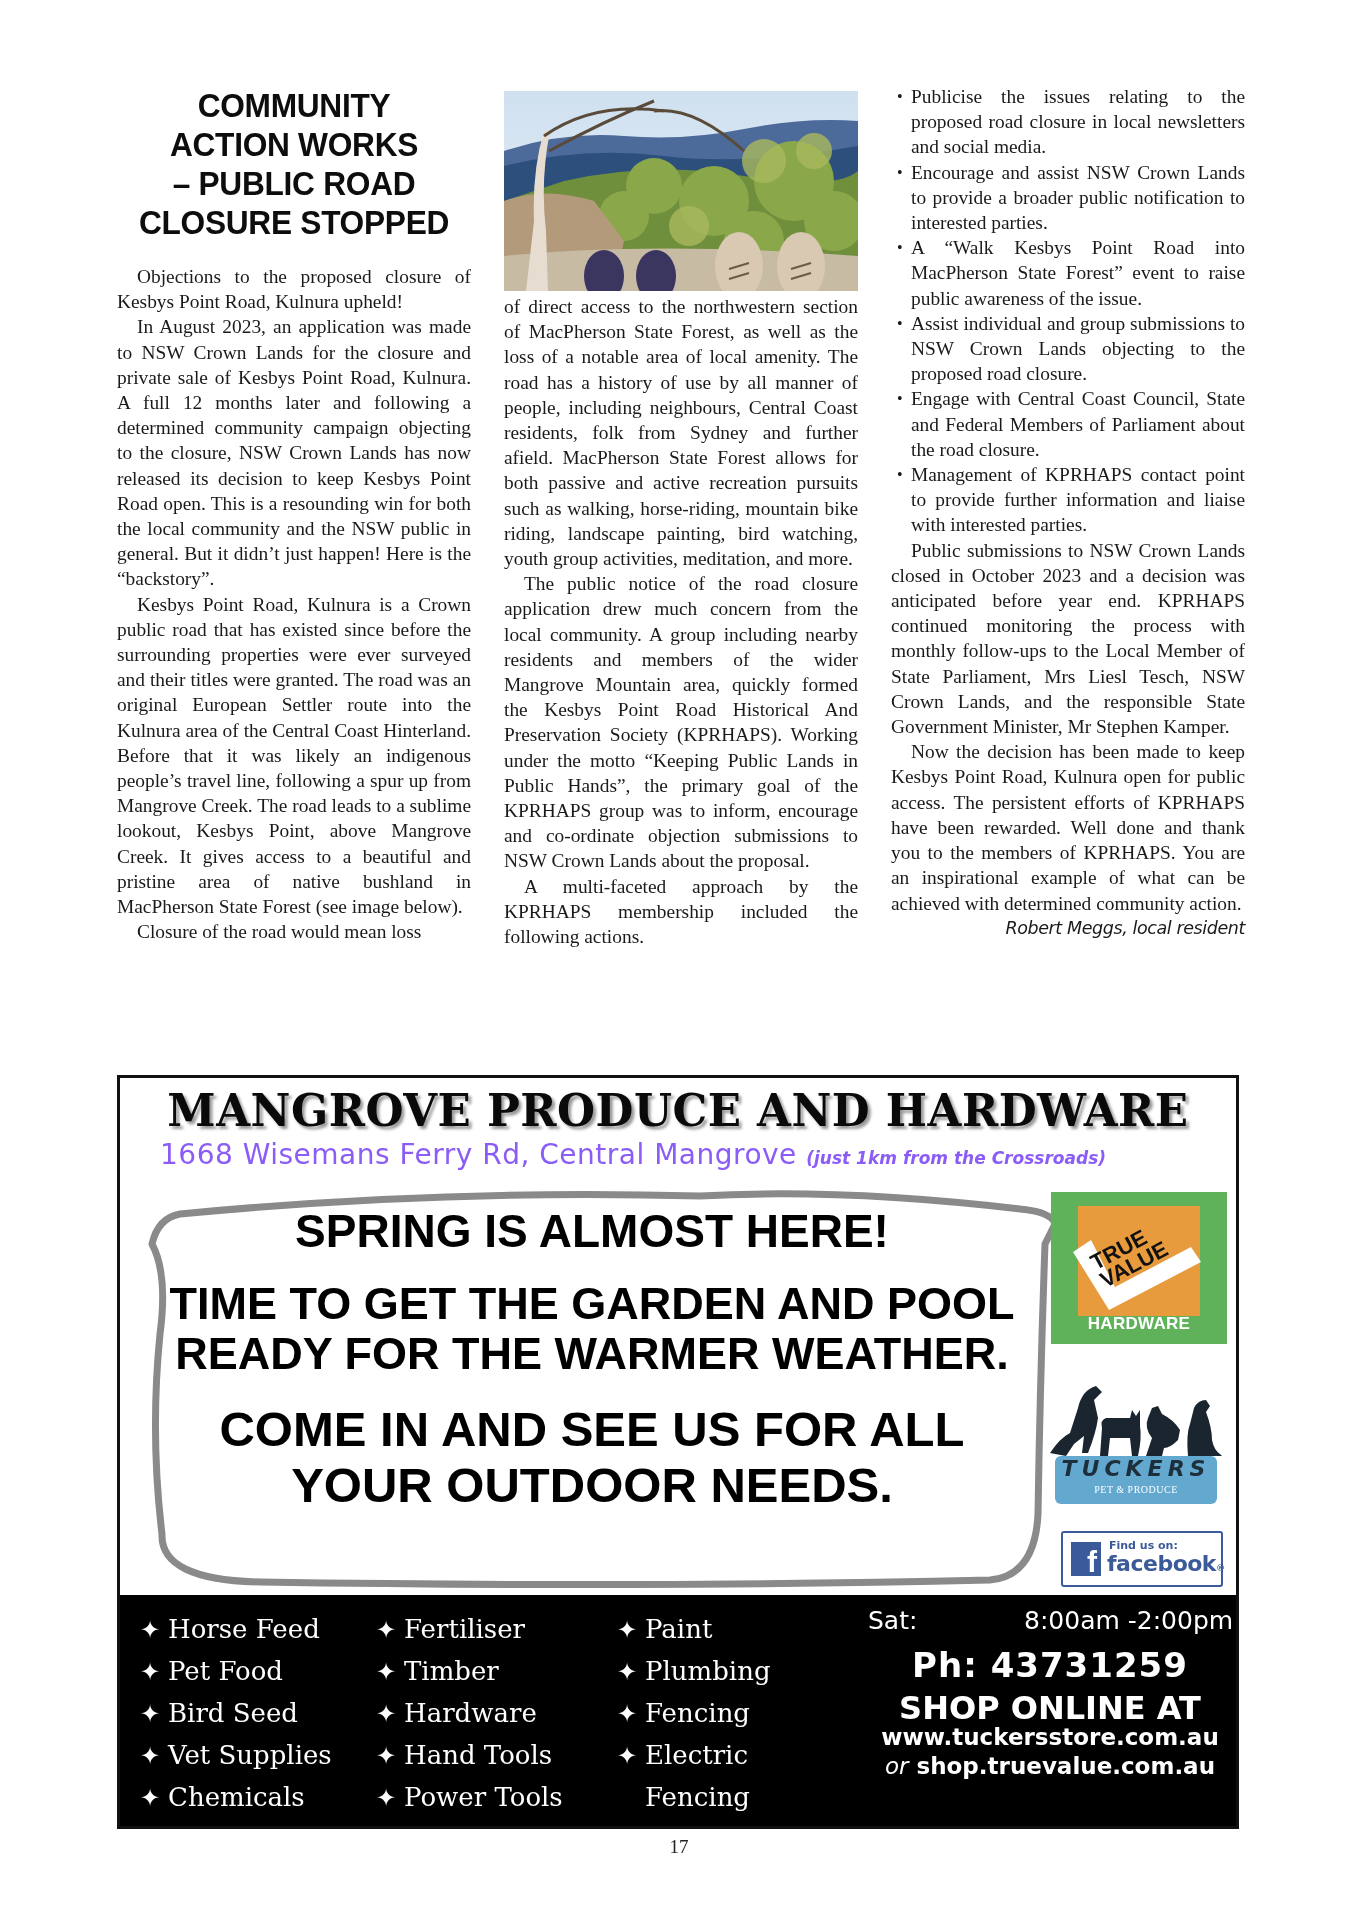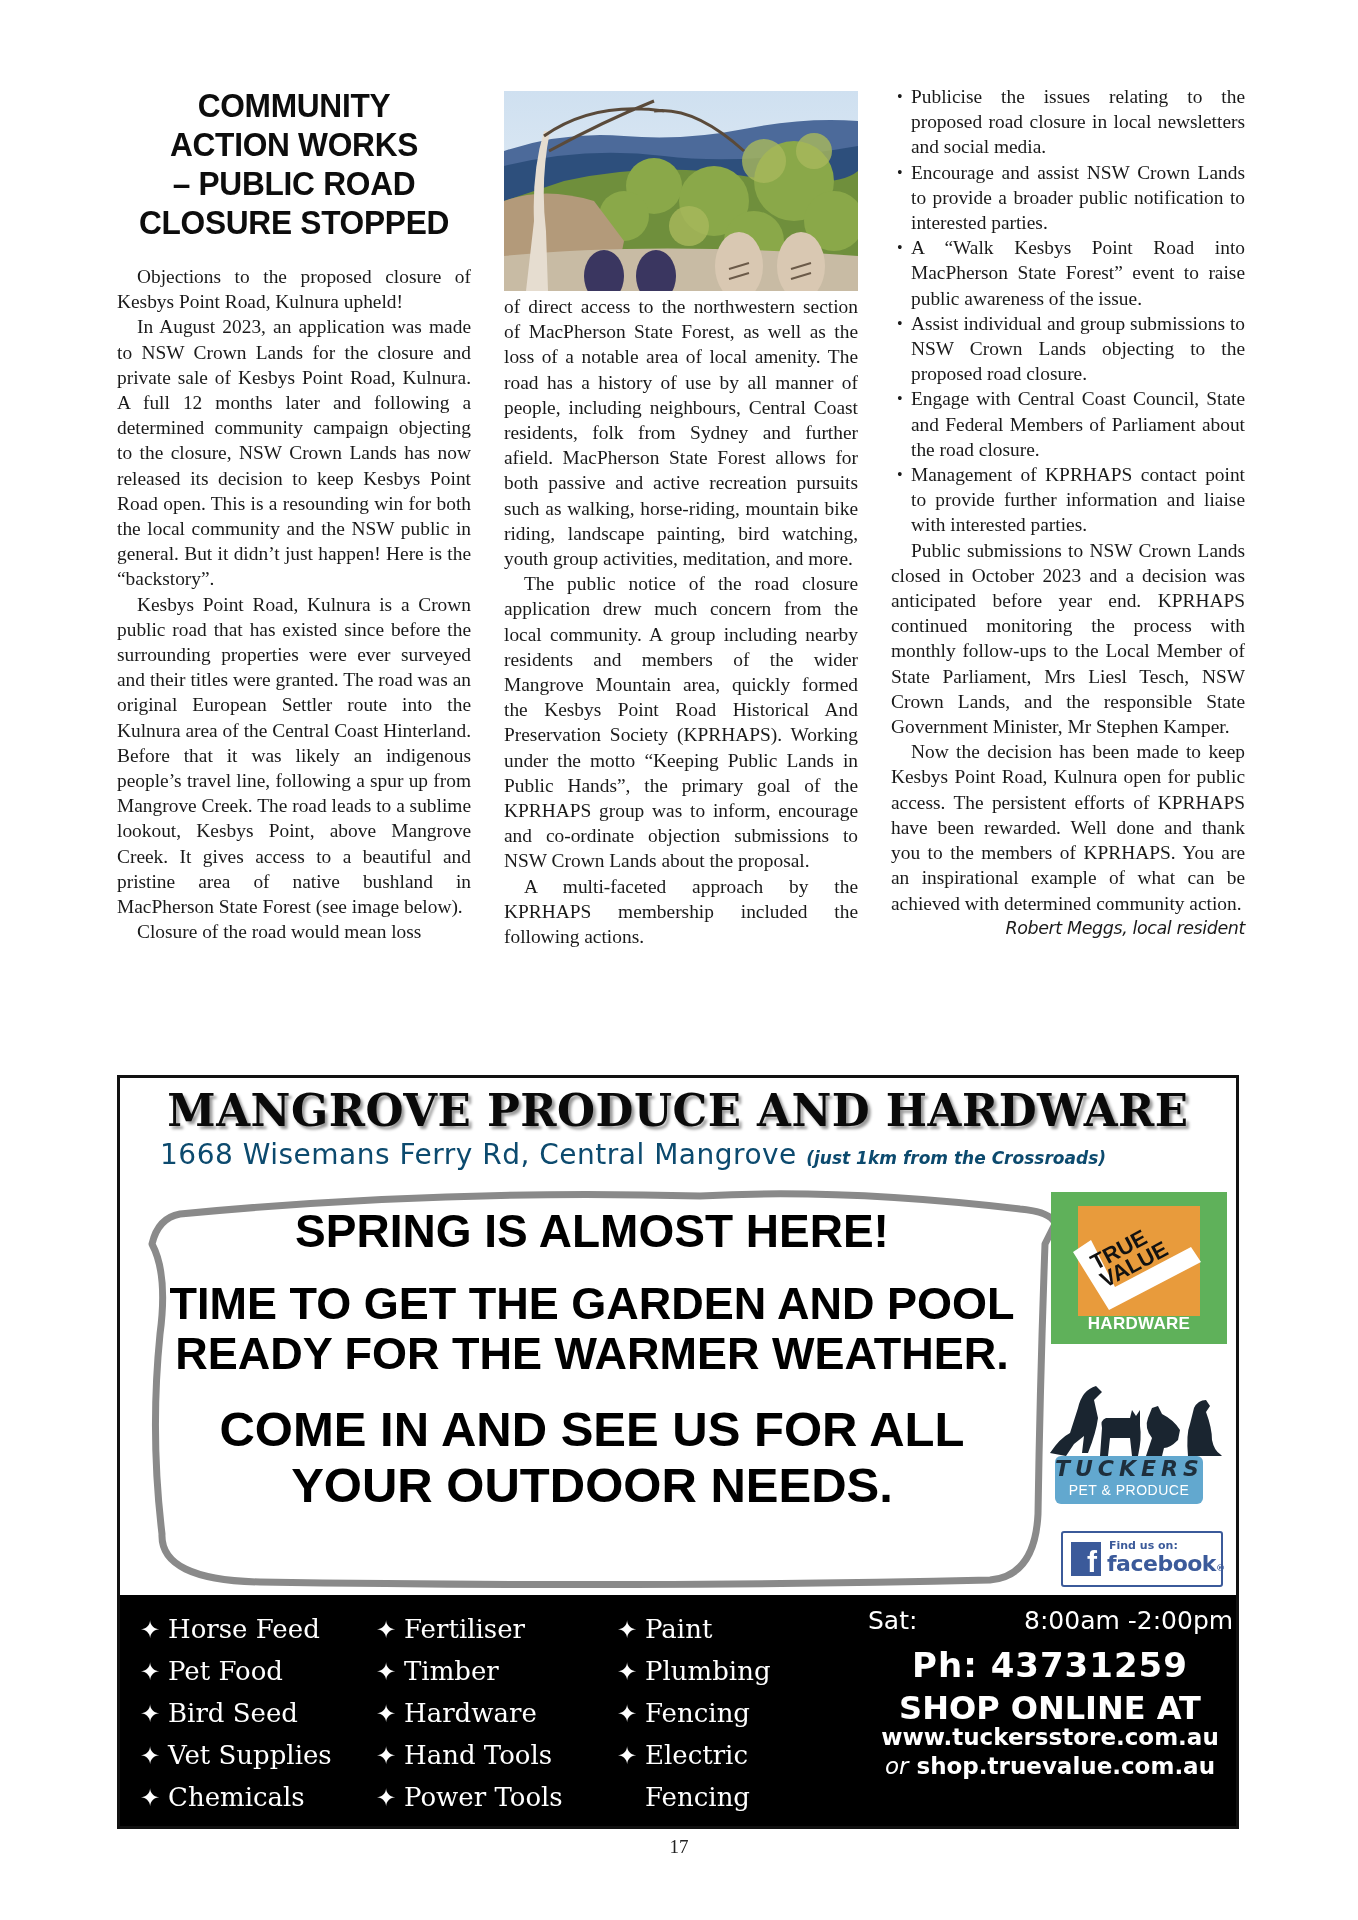--- a/index.html
+++ b/index.html
@@ -19,38 +19,38 @@
   .photo svg { display:block; }
 
   .bullets { list-style:none; margin:0; padding:0; }
   .bullets li { position:relative; padding-left:20px; }
   .bullets li .dot { position:absolute; left:6px; top:0; font-size:16px; }
   .signature { text-align:right; font-family:"DejaVu Sans", sans-serif; font-style:italic; font-size:17.5px; line-height:25px; letter-spacing:-0.4px; }
 
   
   .ad { position:absolute; left:117px; top:1075px; width:1122px; height:754px; border:3px solid #111; box-sizing:border-box; background:#fff;padding-left:12px; }
   .ad-title { position:absolute; left:0; right:0; top:6px; text-align:center; font-family:"DejaVu Serif", serif; font-weight:bold; font-size:45px; letter-spacing:0.5px; color:#0a0a0a; text-shadow:3px 3px 3px #9a9a9a; transform:scaleX(0.97); white-space:nowrap; }
-  .ad-address { position:absolute; left:40px; top:60px; font-family:"DejaVu Sans", sans-serif; font-size:28px; color:#0c4a6e; white-space:nowrap; letter-spacing:0.5px; }
+  .ad-address { position:absolute; left:40px; top:60px; font-family:"DejaVu Sans", sans-serif; font-size:28px; color:#8b5cf6; white-space:nowrap; letter-spacing:0.5px; }
   .ad-address .note { font-style:italic; font-weight:bold; font-size:17px; letter-spacing:0; }
 
   .bubble { position:absolute; left:20px; top:106px; width:915px; height:404px; }
   .bubble-text { position:absolute; left:30px; top:128px; width:860px; text-align:center; font-family:"Liberation Sans", sans-serif; font-weight:bold; color:#000000;margin-left:12px; }
   .bubble-text .l1 { font-size:46px; line-height:50px; margin-top:0; transform:scaleX(1.0); }
   .bubble-text .l2 { font-size:45px; line-height:50px; margin-top:23px; }
   .bubble-text .l3 { font-size:49px; line-height:56px; margin-top:22px; }
 
   .tv-logo { position:absolute; left:931px; top:114px; width:176px; height:152px; background:#5fb15a; }
   .tv-inner { position:absolute; left:27px; top:14px; width:122px; height:110px; background:#e89b3c; }
   .tv-hardware { position:absolute; left:0; right:0; bottom:10px; text-align:center; color:#fff; font-family:"Liberation Sans", sans-serif; font-weight:bold; font-size:17px; letter-spacing:0.3px; }
   .tv-words { position:absolute; left:42px; top:44px; font-family:"Liberation Sans", sans-serif; font-weight:900; font-size:22px; line-height:20px; color:#111; transform:rotate(-28deg); }
 
   .tuckers { position:absolute; left:920px; top:300px; width:190px; height:200px; }
-  .tuckers-badge { position:absolute; left:15px; top:78px; width:148px; height:48px; background:#62a8cf; border-radius:6px; text-align:center; }
+  .tuckers-badge { position:absolute; left:15px; top:78px; width:162px; height:48px; background:#62a8cf; border-radius:6px; text-align:center; }
   .tuckers-name { font-family:"DejaVu Sans", sans-serif; font-style:italic; font-weight:bold; font-size:22px; letter-spacing:5px; color:#1e2f3c; line-height:26px; }
-  .tuckers-sub { font-family:Liberation Sans, sans-serif; font-size:14px; color:#fff; line-height:16px; letter-spacing:0.5px; }
+  .tuckers-sub { font-family:Liberation Serif, serif; font-size:10px; color:#fff; line-height:16px; letter-spacing:0.5px; }
 
   .fb { position:absolute; left:941px; top:453px; width:162px; height:56px; border:2px solid #3b5a9a; box-sizing:border-box; border-radius:3px; background:#fff; }
   .fb-logo { position:absolute; left:8px; top:9px; width:30px; height:34px; background:#3b5a9a; color:#fff; font-family:"Liberation Sans", sans-serif; font-weight:bold; font-size:30px; line-height:40px; text-align:right; padding-right:4px; box-sizing:border-box; overflow:hidden; }
   .fb-small { position:absolute; left:46px; top:6px; font-family:"DejaVu Sans", sans-serif; font-weight:bold; font-size:11px; color:#3b5a9a; }
   .fb-big { position:absolute; left:44px; top:18px; font-family:"DejaVu Sans", sans-serif; font-weight:bold; font-size:22px; color:#3b5a9a; letter-spacing:-0.5px; }
 
   .band { position:absolute; left:0; right:0; top:517px; bottom:0; background:#000; }
   .products { position:absolute; top:14px; font-family:"DejaVu Serif", serif; color:#fff; font-size:26px; line-height:41px; }
   .products .item { white-space:nowrap; }
   .products .star { display:inline-block; width:28px; font-size:24px; }

